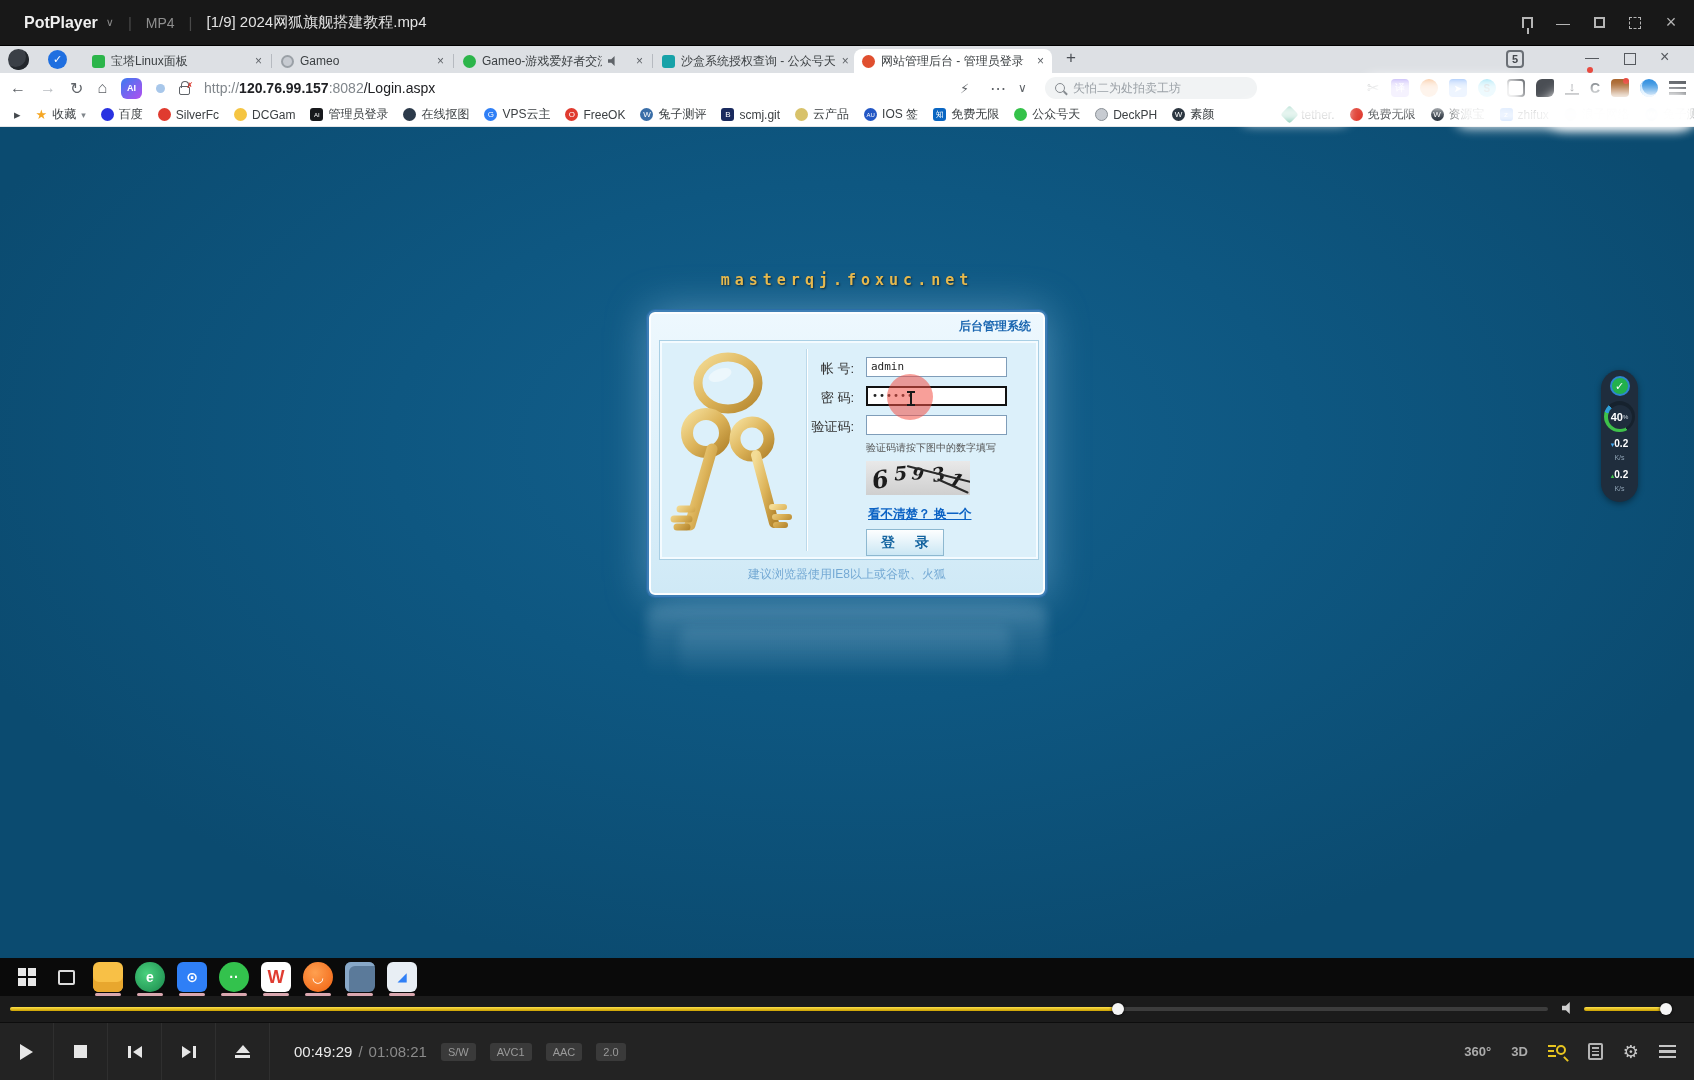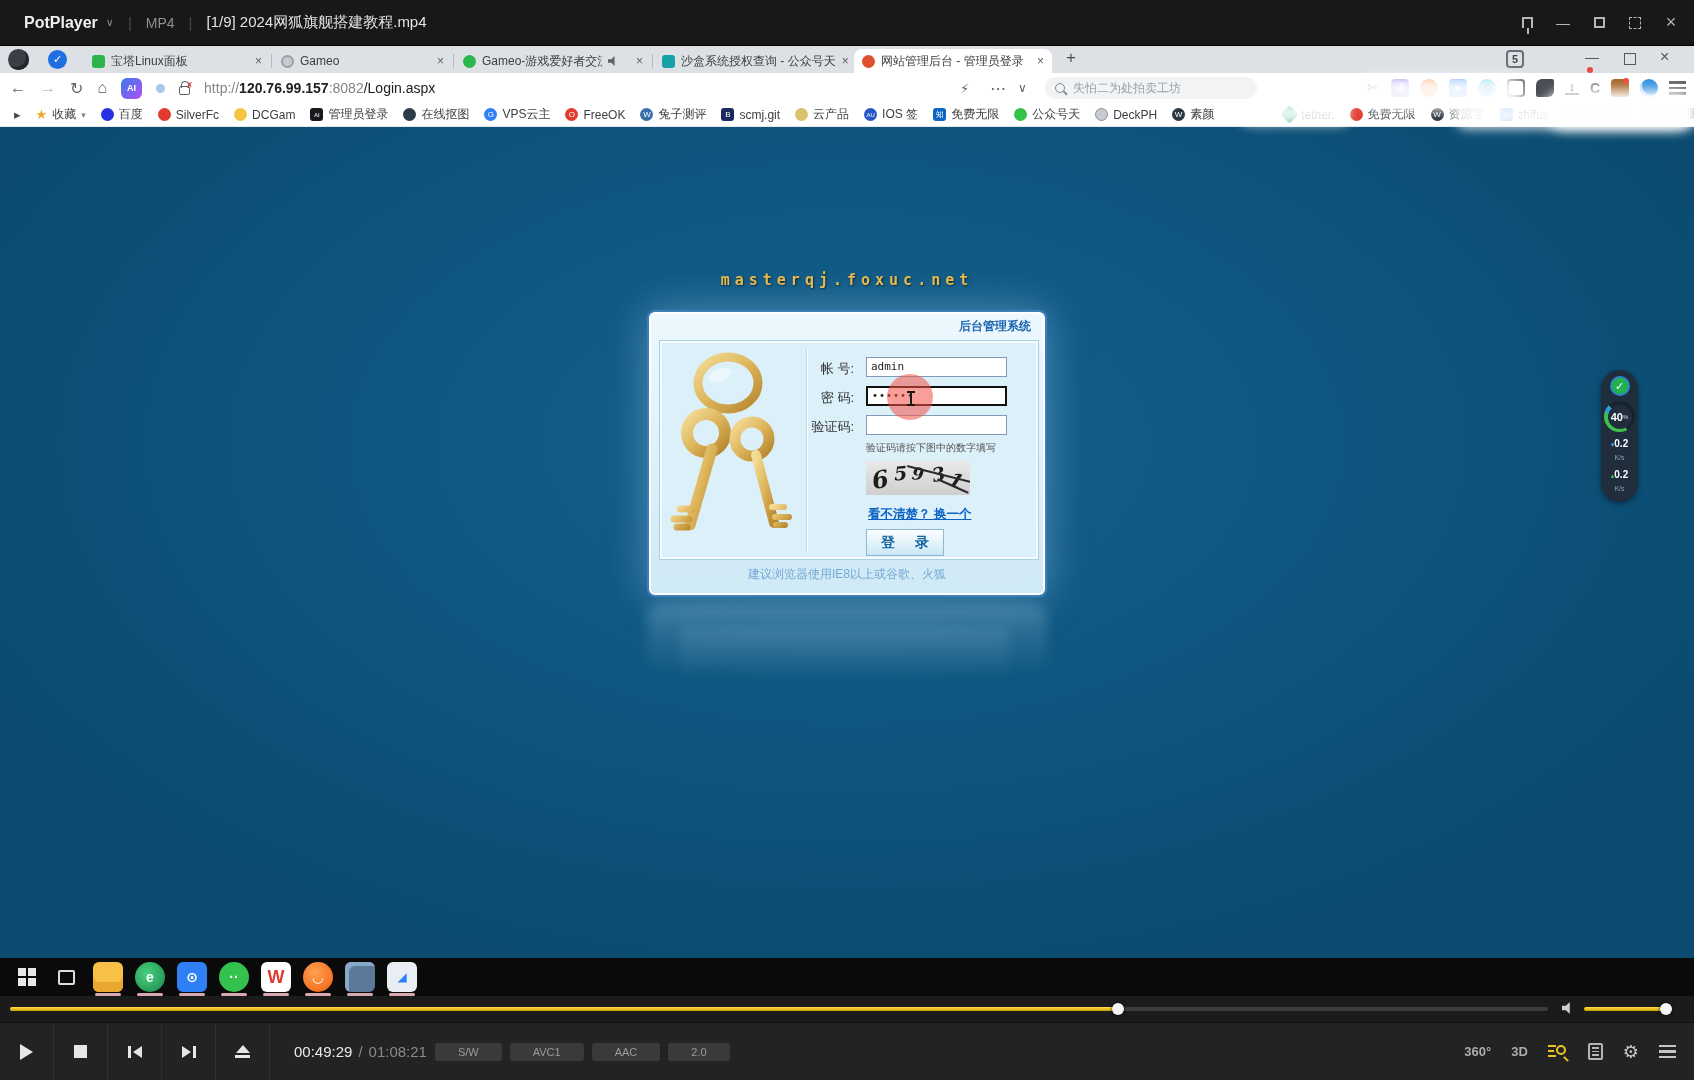--- a/index.html
+++ b/index.html
@@ -123,21 +123,21 @@
   .tri-r{width:0;height:0;border-top:8px solid transparent;border-bottom:8px solid transparent;border-left:13px solid #e6e6e6}
   .tri-l{width:0;height:0;border-top:6px solid transparent;border-bottom:6px solid transparent;border-right:9px solid #e6e6e6}
   .tri-rs{width:0;height:0;border-top:6px solid transparent;border-bottom:6px solid transparent;border-left:9px solid #e6e6e6}
   .vbar{width:3px;height:12px;background:#e6e6e6}
   .sqr{width:13px;height:13px;background:#e6e6e6}
   .ejct{display:flex;flex-direction:column;align-items:center;gap:2px}
   .tri-u{width:0;height:0;border-left:7px solid transparent;border-right:7px solid transparent;border-bottom:8px solid #e6e6e6}
   .hbar{width:15px;height:3px;background:#e6e6e6}
   .ctime{margin-left:24px;font-size:15px;color:#eaeaea;display:flex;align-items:baseline;gap:6px}
   .cdur{color:#8a8a8a}
-  .cbadge{background:#3a3a3a;color:#9a9a9a;font-size:11px;border-radius:3px;padding:3px 23px;margin-left:8px}
+  .cbadge{background:#3a3a3a;color:#9a9a9a;font-size:11px;border-radius:3px;padding:3px 7px;margin-left:14px}
   .cright{margin-left:auto;display:flex;align-items:center;gap:20px;margin-right:18px;color:#ababab;font-size:13px;font-weight:bold}
   .ysearch{position:relative;width:20px;height:16px}
   .ysearch .l{position:absolute;left:0;width:8px;height:2px;background:#e8c520}
   .ysearch .c{position:absolute;right:2px;top:1px;width:10px;height:10px;border:2px solid #e8c520;border-radius:50%}
   .ysearch .h{position:absolute;right:-1px;bottom:0;width:6px;height:2px;background:#e8c520;transform:rotate(45deg)}
   .plist{width:15px;height:17px;border:2px solid #b5b5b5;border-radius:2px;display:flex;flex-direction:column;justify-content:center;gap:2px;padding:0 2px}
   .plist i{height:1.5px;background:#b5b5b5}
   .hamb{display:flex;flex-direction:column;gap:3px}
   .hamb i{width:17px;height:2.5px;background:#c5c5c5}
 </style>

